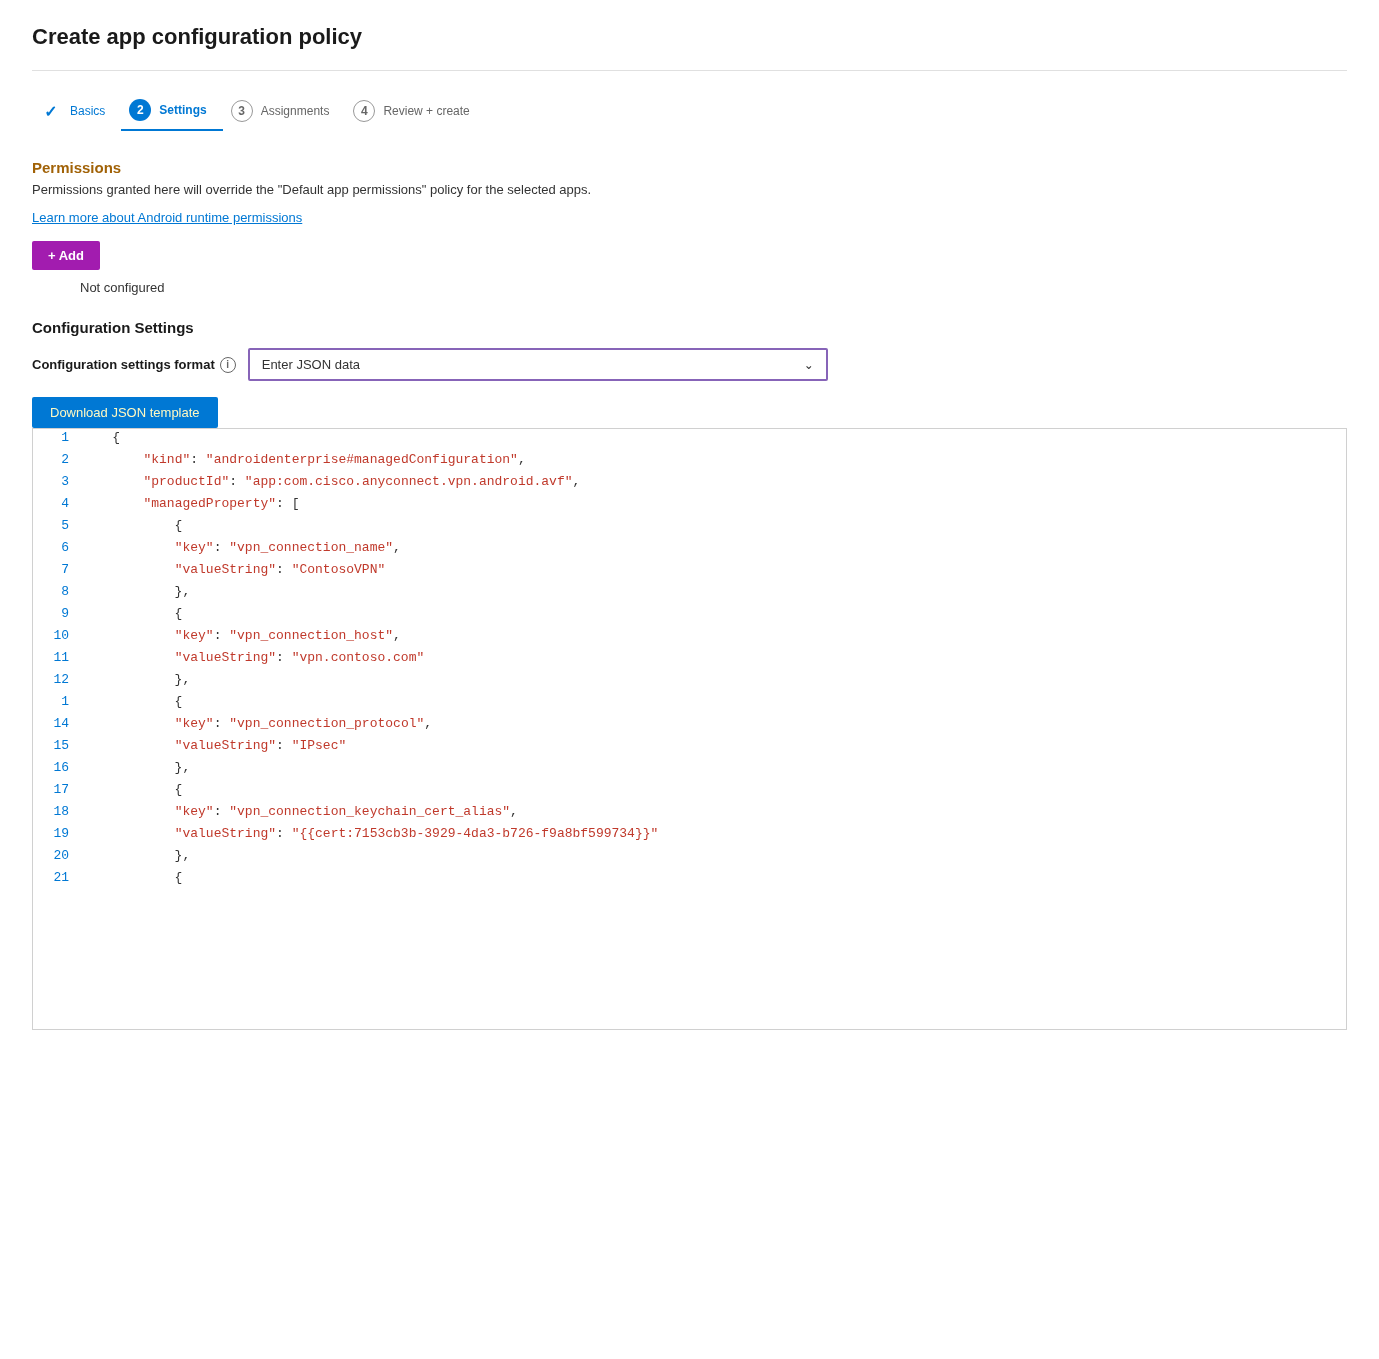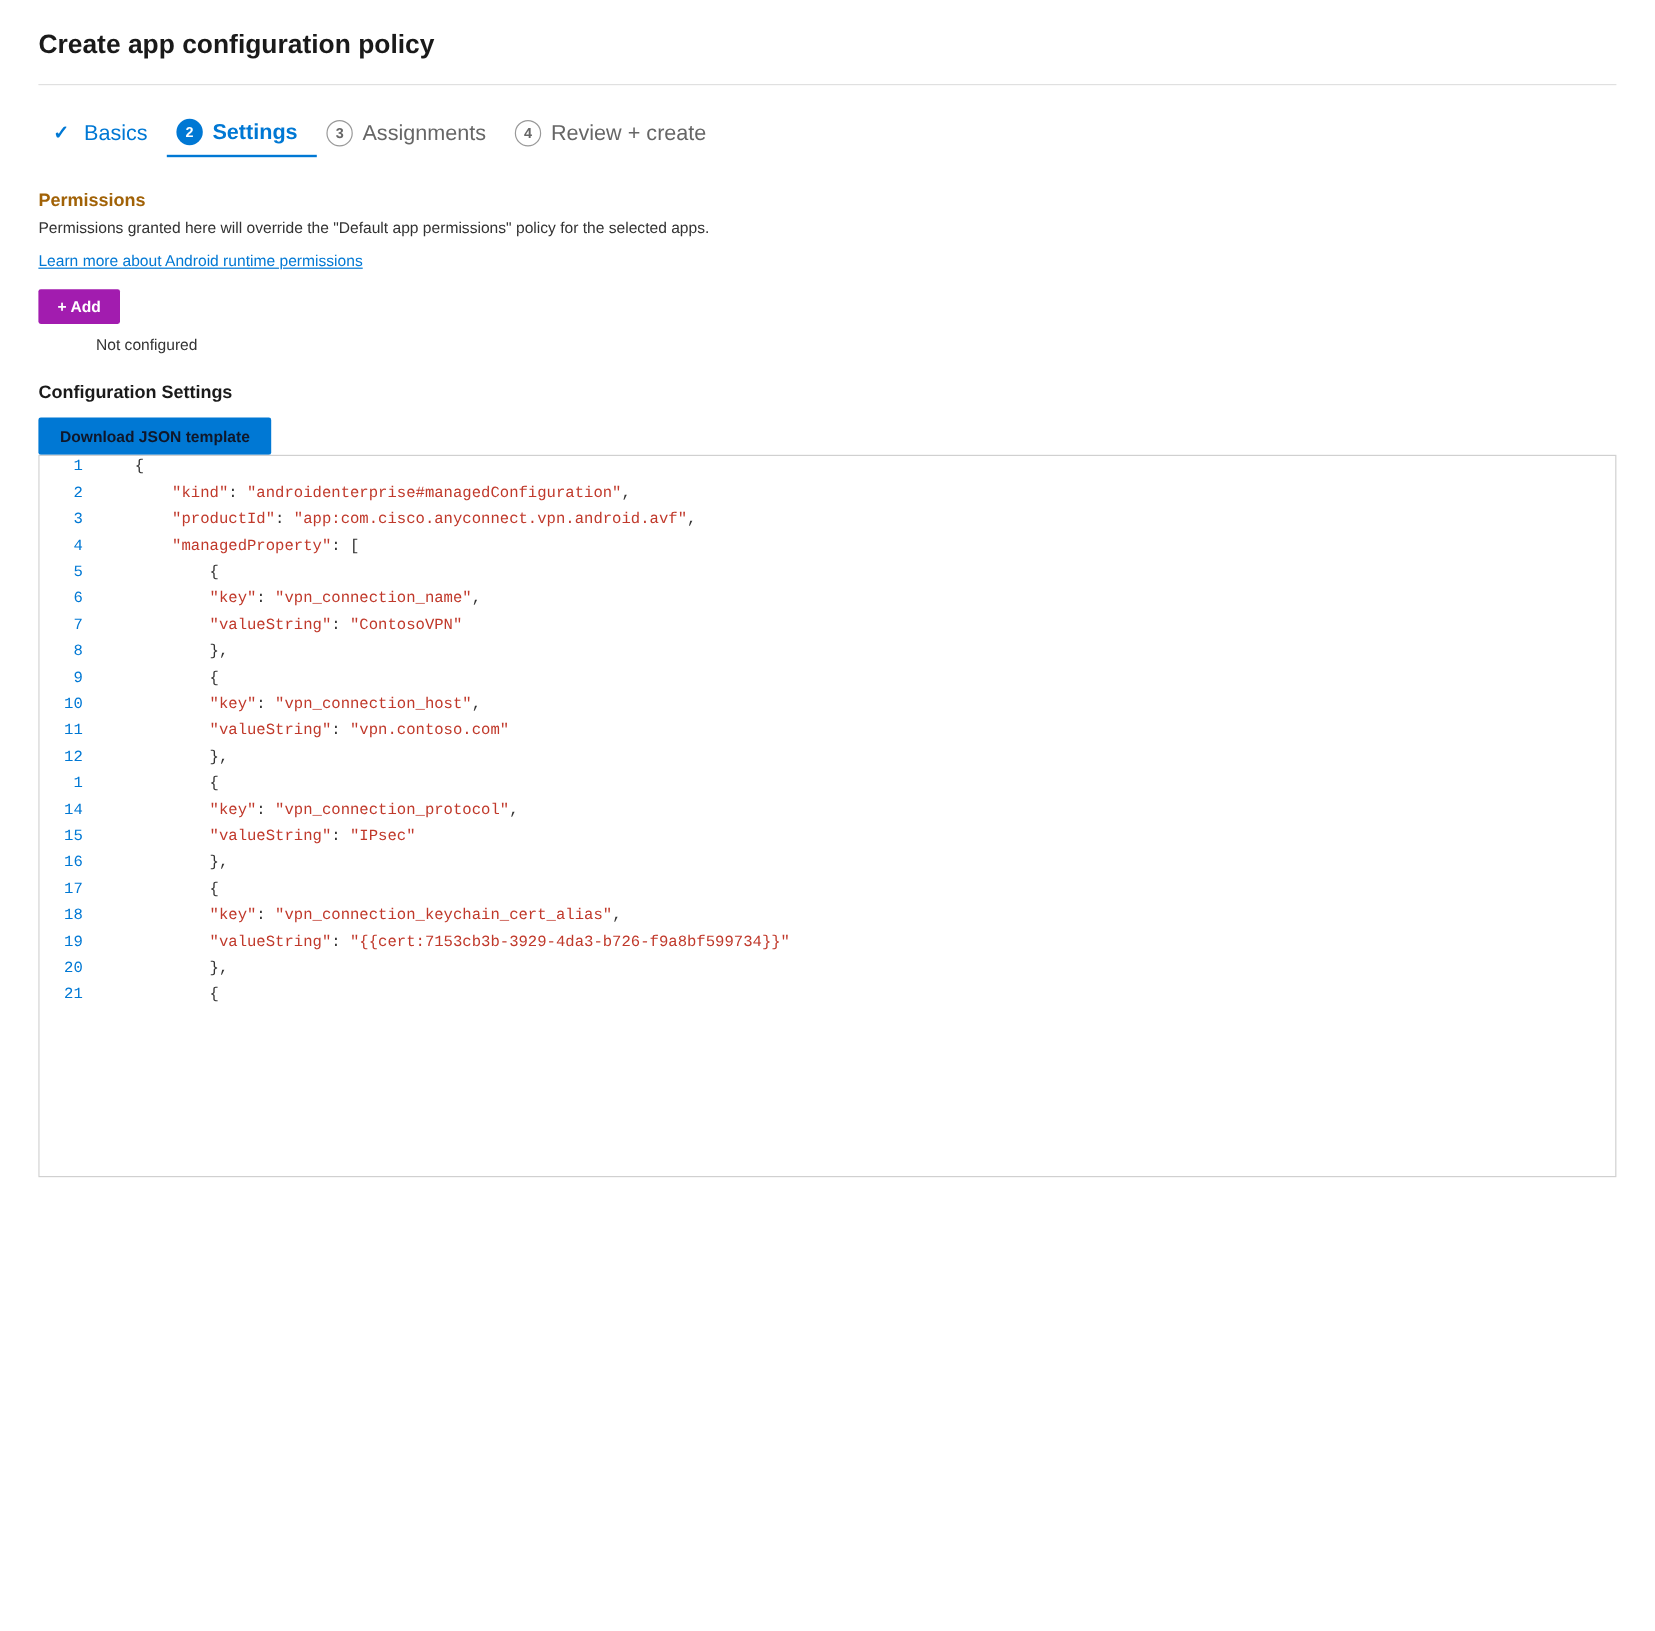--- a/index.html
+++ b/index.html
@@ -61,21 +61,21 @@
     .step-badge.active-badge {
       background: #0078d4;
       color: #fff;
     }
     .step-badge.inactive-badge {
       background: transparent;
       color: #666;
       border: 1.5px solid #999;
     }
     .step-label {
-      font-size: 18px;
+      font-size: 12px;
     }
     .step.active .step-label {
       color: #0078d4;
       font-weight: 600;
     }
     .step.inactive .step-label {
       color: #666;
     }
     .step.completed-step .step-label {
       color: #0078d4;
@@ -166,25 +166,25 @@
       cursor: pointer;
       background: #fff;
     }
     .dropdown-chevron {
       font-size: 12px;
       color: #333;
     }
     
     .download-button {
       background: #0078d4;
-      color: #0f172a;
+      color: #fef9c3;
       border: none;
       padding: 8px 18px;
       font-size: 13px;
-      font-weight: 700;
+      font-weight: 400;
       cursor: pointer;
       border-radius: 2px;
       margin-bottom: 0;
     }
     
     .json-editor-container {
       border: 1px solid #d0d0d0;
       margin-top: 0;
       font-family: 'Consolas', 'Courier New', monospace;
       font-size: 13px;
@@ -269,20 +269,30 @@
     <div class="section-desc">Permissions granted here will override the "Default app permissions" policy for the selected apps.</div>
     <a class="learn-more-link">Learn more about Android runtime permissions</a>
     <div>
       <button class="add-button">+ Add</button>
     </div>
     <div class="not-configured">Not configured</div>
   </div>
 
   <div>
     <div class="config-section-title">Configuration Settings</div>
+    <div class="format-row">
+      <span class="format-label">
+        <span>Configuration settings format</span>
+        <span class="info-icon">i</span>
+      </span>
+      <div class="dropdown-select">
+        <span>Enter JSON data</span>
+        <span class="dropdown-chevron">⌄</span>
+      </div>
+    </div>
     <button class="download-button">Download JSON template</button>
   </div>
 
   <div class="json-editor-container">
     <div class="json-lines">
     <div class="json-line">
           <span class="line-number">1</span>
           <span class="line-content"><span class="json-punct">    {</span></span>
         </div>
         <div class="json-line">

